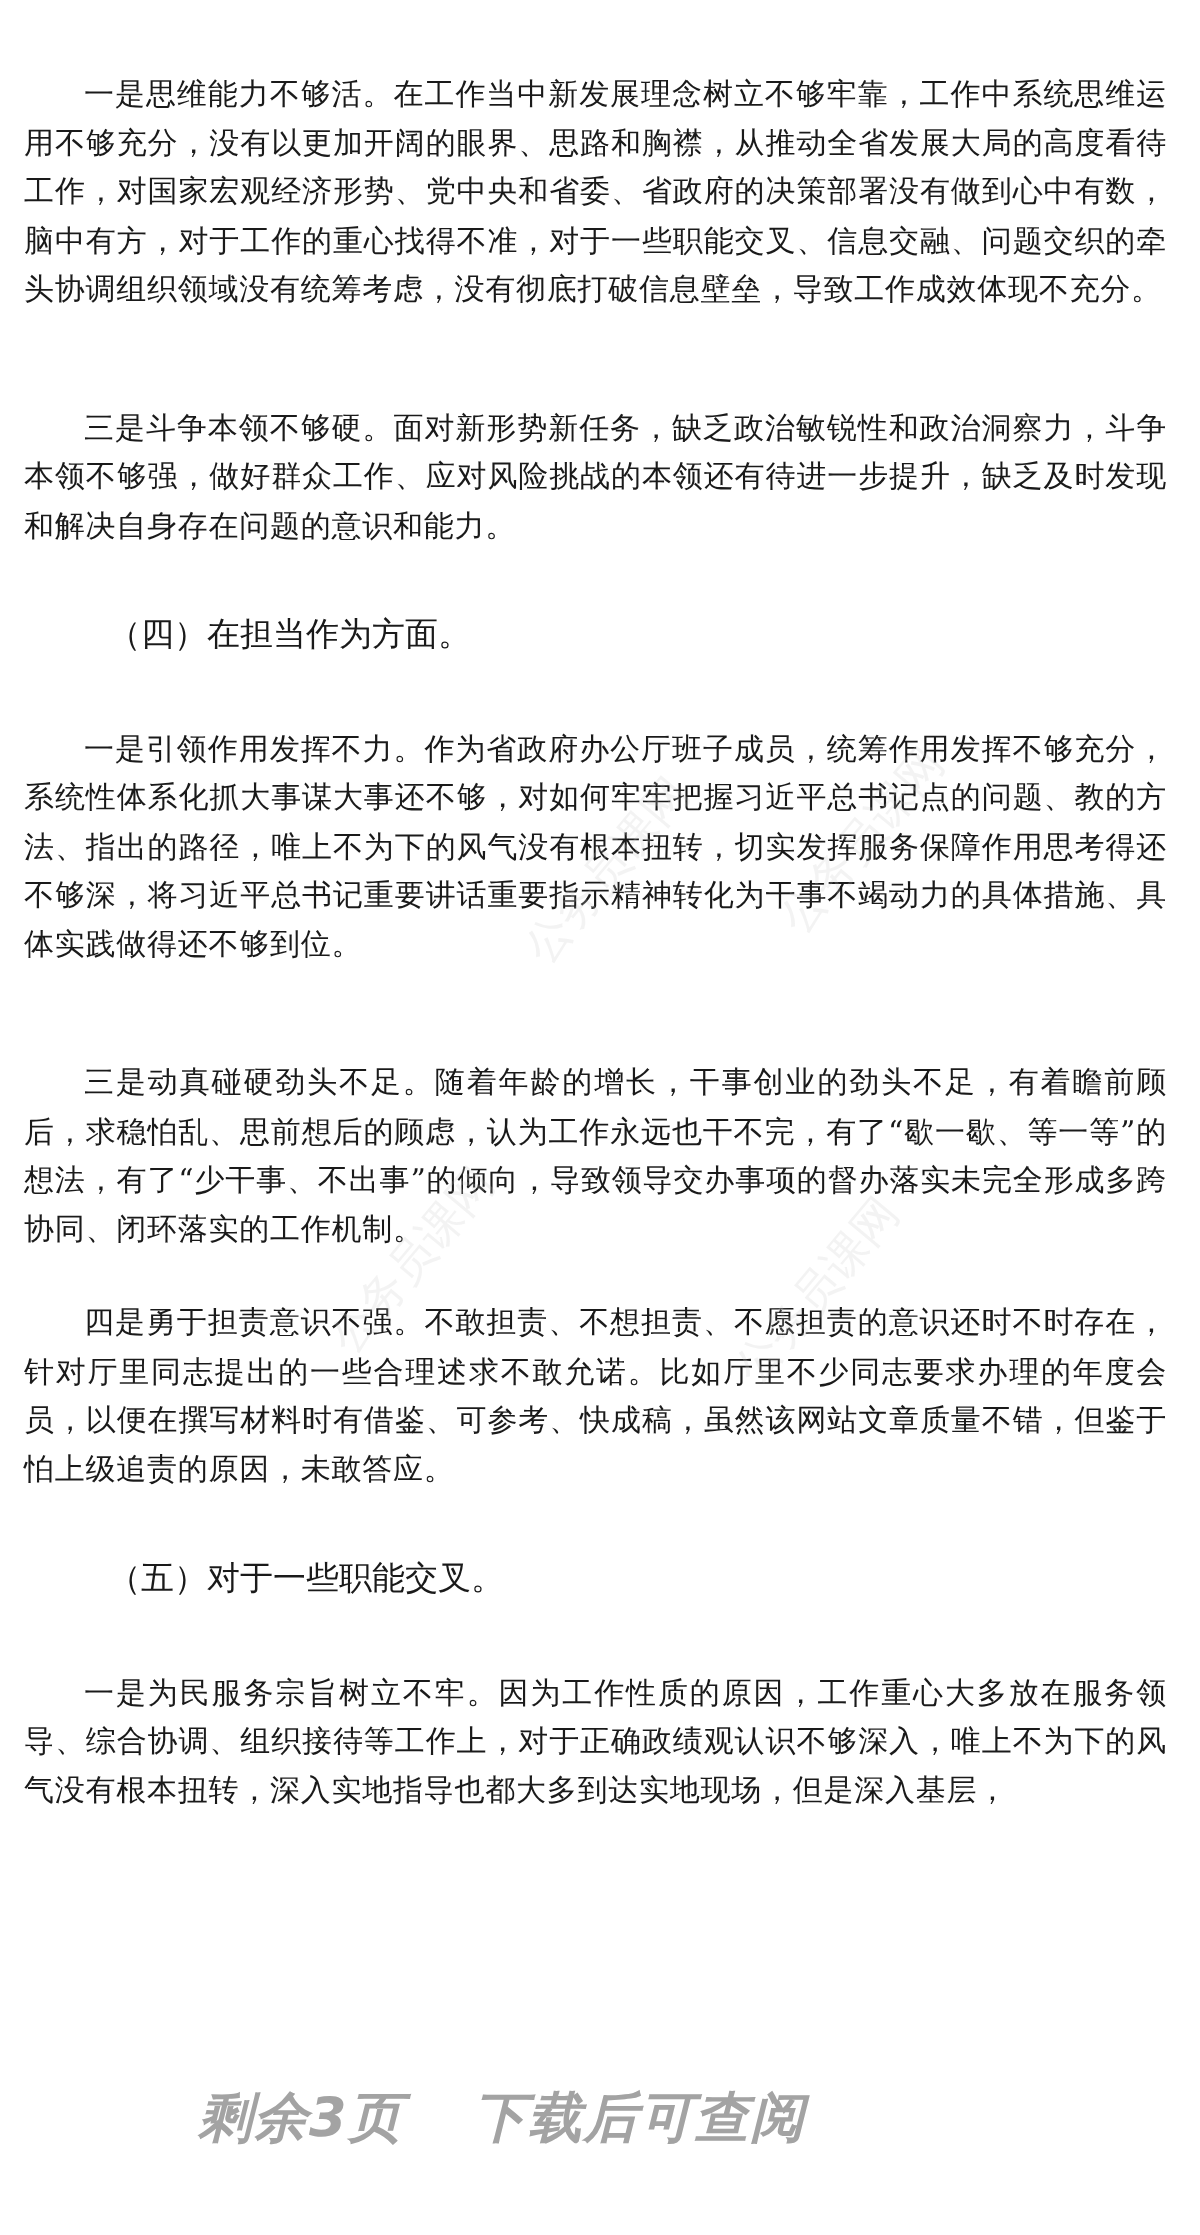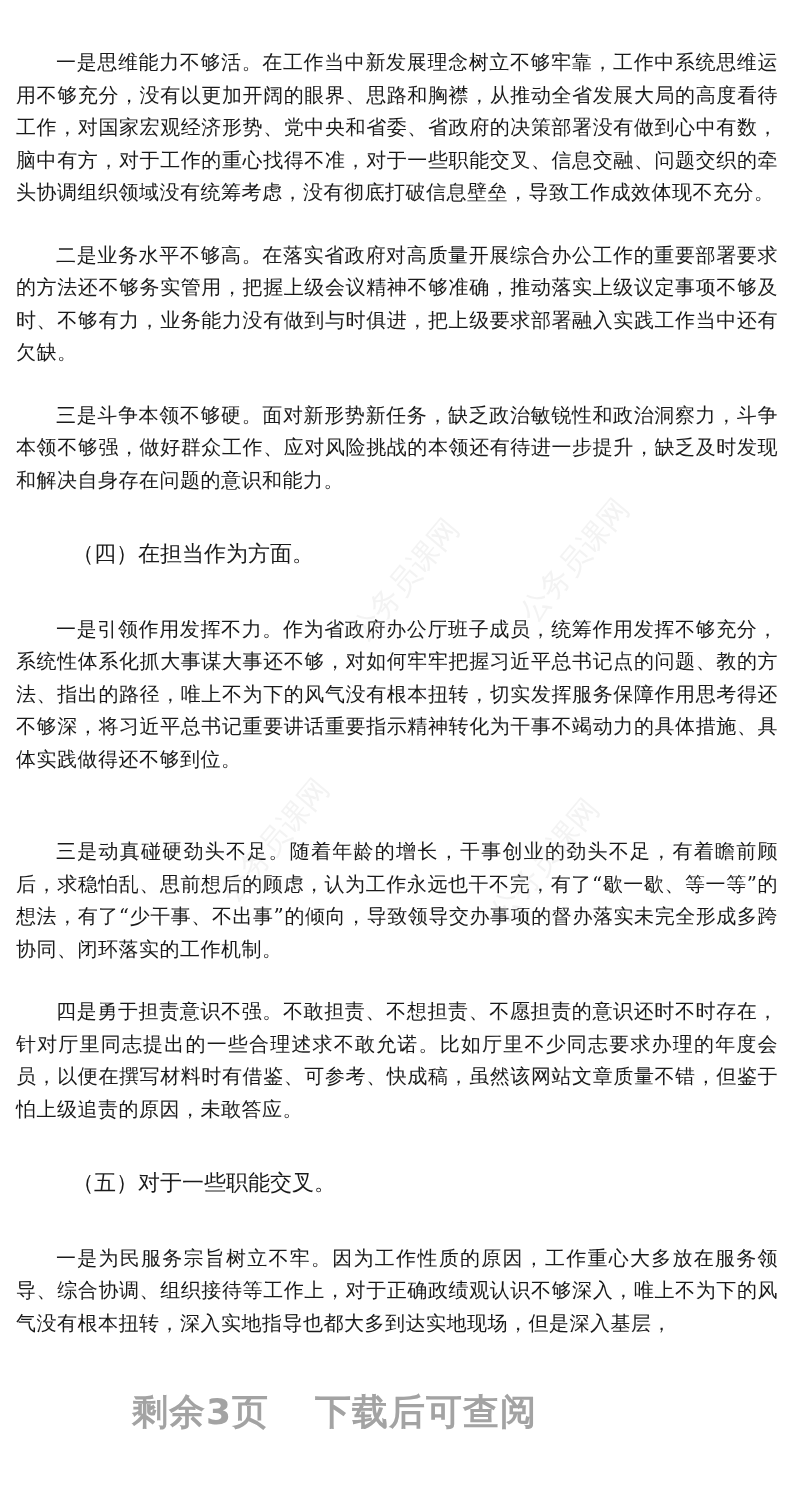--- a/index.html
+++ b/index.html
@@ -6,32 +6,31 @@
   body { width: 800px; height: 1490px; position: relative; overflow: hidden;
          font-family: "DejaVu Serif", "Liberation Serif", serif; color: #1a1a1a; }
   .page { position: absolute; left: 16px; top: 46px; width: 762px; }
   .para { margin: 0; font-size: 20px; line-height: 32.5px; text-indent: 2em;
           text-align: justify; letter-spacing: 0.5px; }
   .gap { height: 30px; }
   .heading { margin: 12px; font-size: 22px; line-height: 32.5px; text-indent: 2em; }
   .watermark { position: absolute; font-size: 30px; color: rgba(200,200,200,0.22);
                transform: rotate(-50deg); pointer-events: none; white-space: nowrap;
                font-family: "DejaVu Sans", sans-serif; }
-  .footer { position: absolute; left: 0; width: 669px; top: 1388px; text-align: center; }
+  .footer { position: absolute; left: 0; width: 669px; top: 1388px; text-align: center; font-style: italic; }
   .footer-text { font-family: "DejaVu Sans", "Liberation Sans", sans-serif; font-weight: bold;
                  font-size: 36px; color: #a3a3a3; letter-spacing: 1px; }
   .footer-sep { display: inline-block; width: 46px; }
 </style>
 </head>
 <body>
 
 <div class="page">
   <p class="para">一是思维能力不够活。在工作当中新发展理念树立不够牢靠，工作中系统思维运用不够充分，没有以更加开阔的眼界、思路和胸襟，从推动全省发展大局的高度看待工作，对国家宏观经济形势、党中央和省委、省政府的决策部署没有做到心中有数，脑中有方，对于工作的重心找得不准，对于一些职能交叉、信息交融、问题交织的牵头协调组织领域没有统筹考虑，没有彻底打破信息壁垒，导致工作成效体现不充分。</p>
   <div class="gap"></div>
-  <p class="para">二是业务水平不够高。在落实省政府对高质量开展综合办公工作的重要部署要求的方法还不够务实管用，把握上级会议精神不够准确，推动落实上级议定事项不够及时、不够有力，业务能力没有做到与时俱进，把上级要求部署融入实践工作当中还有欠缺。</p>
   <div class="gap"></div>
   <p class="para">三是斗争本领不够硬。面对新形势新任务，缺乏政治敏锐性和政治洞察力，斗争本领不够强，做好群众工作、应对风险挑战的本领还有待进一步提升，缺乏及时发现和解决自身存在问题的意识和能力。</p>
   <div class="gap"></div>
   <p class="heading">（四）在担当作为方面。</p>
   <div class="gap"></div>
   <p class="para">一是引领作用发挥不力。作为省政府办公厅班子成员，统筹作用发挥不够充分，系统性体系化抓大事谋大事还不够，对如何牢牢把握习近平总书记点的问题、教的方法、指出的路径，唯上不为下的风气没有根本扭转，切实发挥服务保障作用思考得还不够深，将习近平总书记重要讲话重要指示精神转化为干事不竭动力的具体措施、具体实践做得还不够到位。</p>
   <div class="gap"></div>
   <div class="gap"></div>
   <p class="para">三是动真碰硬劲头不足。随着年龄的增长，干事创业的劲头不足，有着瞻前顾后，求稳怕乱、思前想后的顾虑，认为工作永远也干不完，有了“歇一歇、等一等”的想法，有了“少干事、不出事”的倾向，导致领导交办事项的督办落实未完全形成多跨协同、闭环落实的工作机制。</p>
   <div class="gap"></div>

